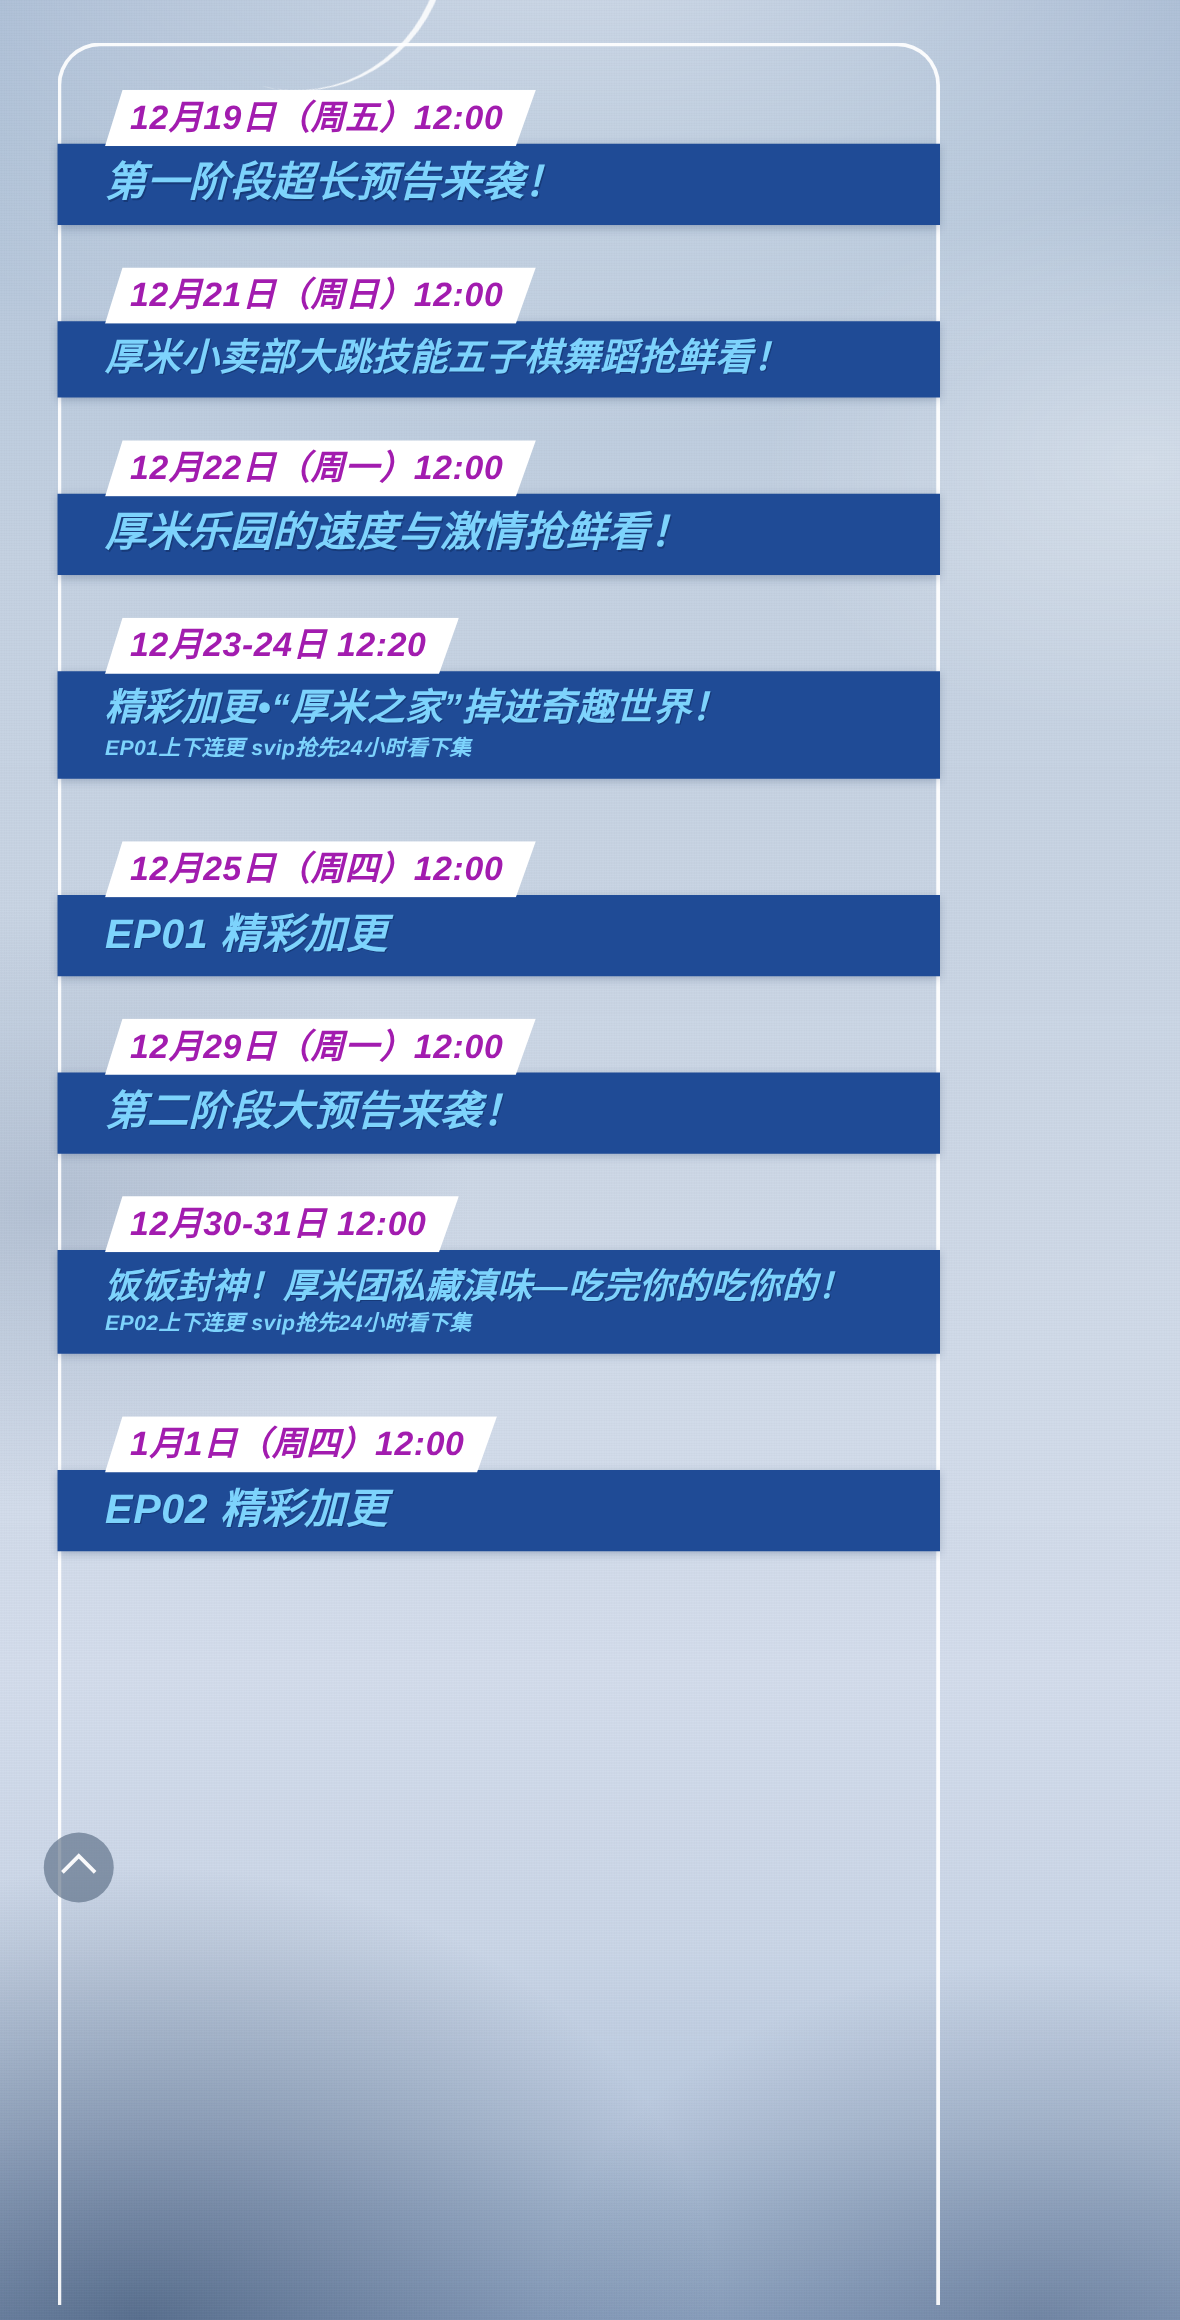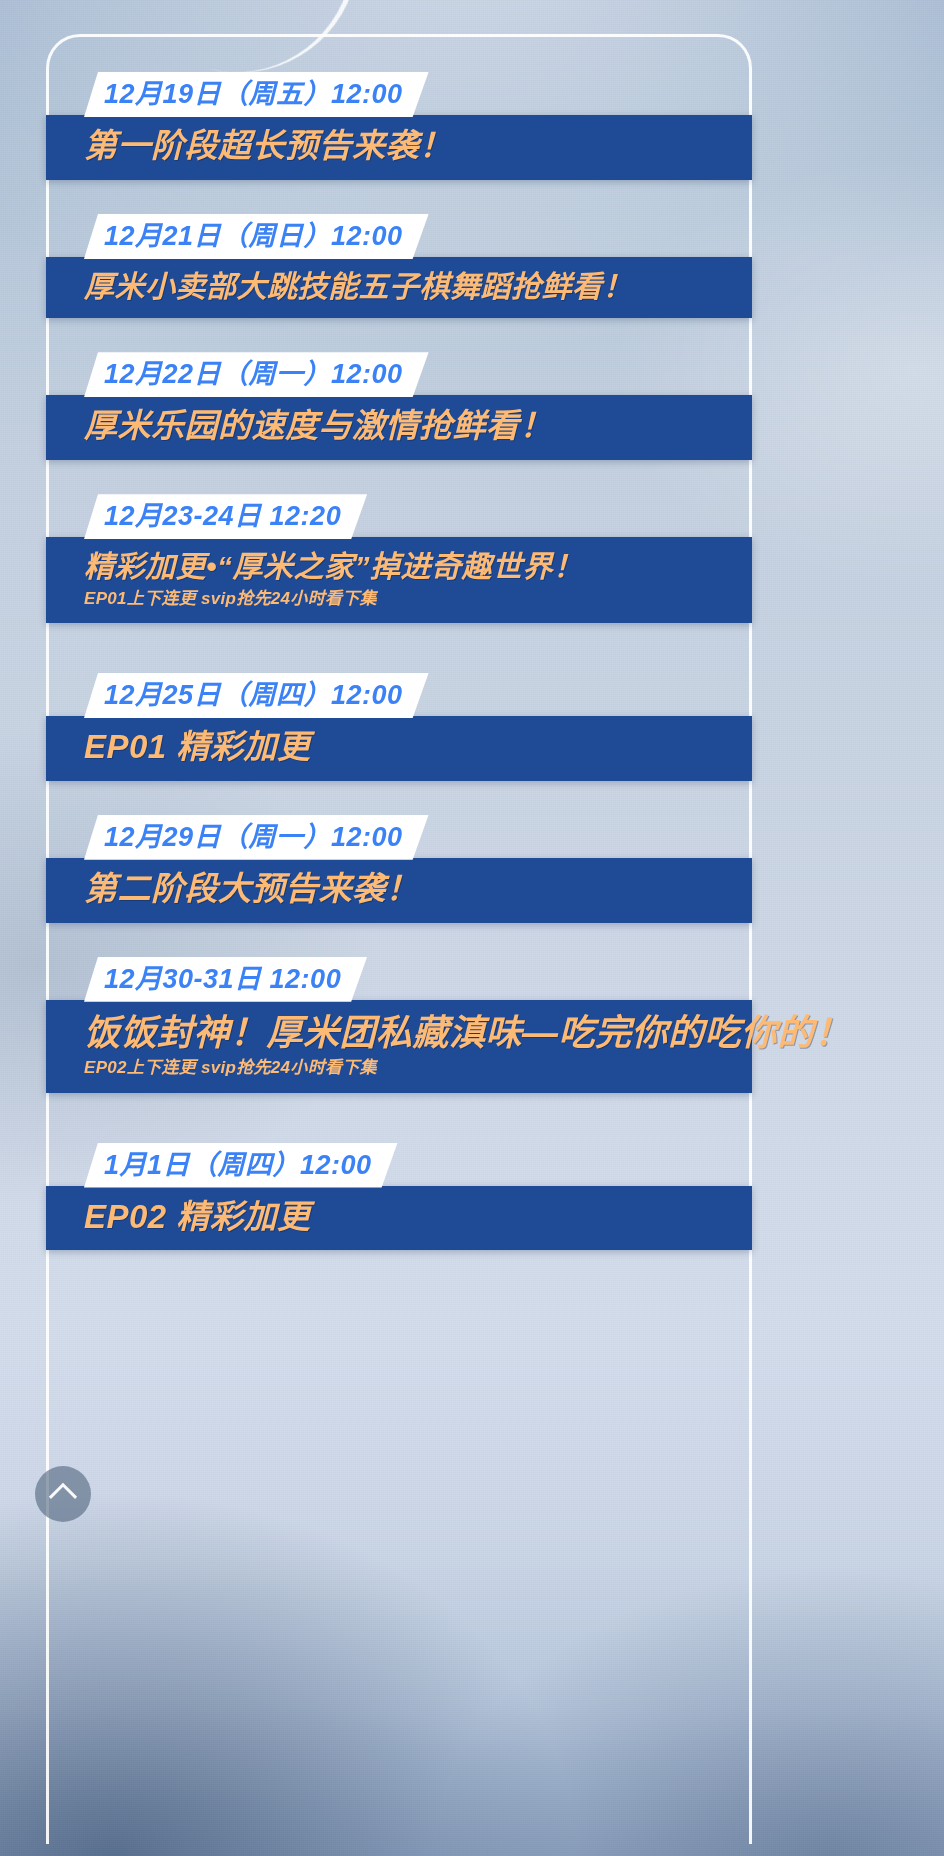--- a/index.html
+++ b/index.html
@@ -107,54 +107,54 @@
     margin-bottom: 34px;
   }
   .entry.gap-lg { margin-bottom: 50px; }
 
   
   .date-chip {
     position: relative;
     display: inline-block;
     margin-left: 38px;
     background: #ffffff;
-    color: #3b82f6;
+    color: #a21caf;
     font-style: italic;
     font-weight: 700;
     font-size: 27px;
     line-height: 1;
     letter-spacing: .5px;
     padding: 9px 26px 9px 20px;
     white-space: nowrap;
     box-shadow: 0 0 0 rgba(0,0,0,0);
     clip-path: polygon(14px 0, 100% 0, calc(100% - 16px) 100%, 0 100%);
     transform: skewX(0deg);
   }
 
   
   .body-bar {
     margin-top: -2px;
     background: #1f4b96;
-    color: #fdba74;
+    color: #7dd3fc;
     padding: 12px 20px 14px 38px;
     box-sizing: border-box;
     width: 100%;
     box-shadow: 0 2px 7px rgba(25,50,95,.28);
   }
   .body-bar .line1 {
     font-style: italic;
     font-weight: 800;
     font-size: 33px;
     line-height: 1.18;
     letter-spacing: .5px;
     white-space: nowrap;
     text-shadow: 1px 1px 0 rgba(10,30,70,.35);
   }
   .body-bar .line1.sm  { font-size: 30px; }
-  .body-bar .line1.xs  { font-size: 36px; }
+  .body-bar .line1.xs  { font-size: 28px; }
   .body-bar .line2 {
     font-style: italic;
     font-weight: 700;
     font-size: 17px;
     line-height: 1.25;
     margin-top: 3px;
     letter-spacing: .3px;
     white-space: nowrap;
   }
   .body-bar .line2:empty { display: none; }

